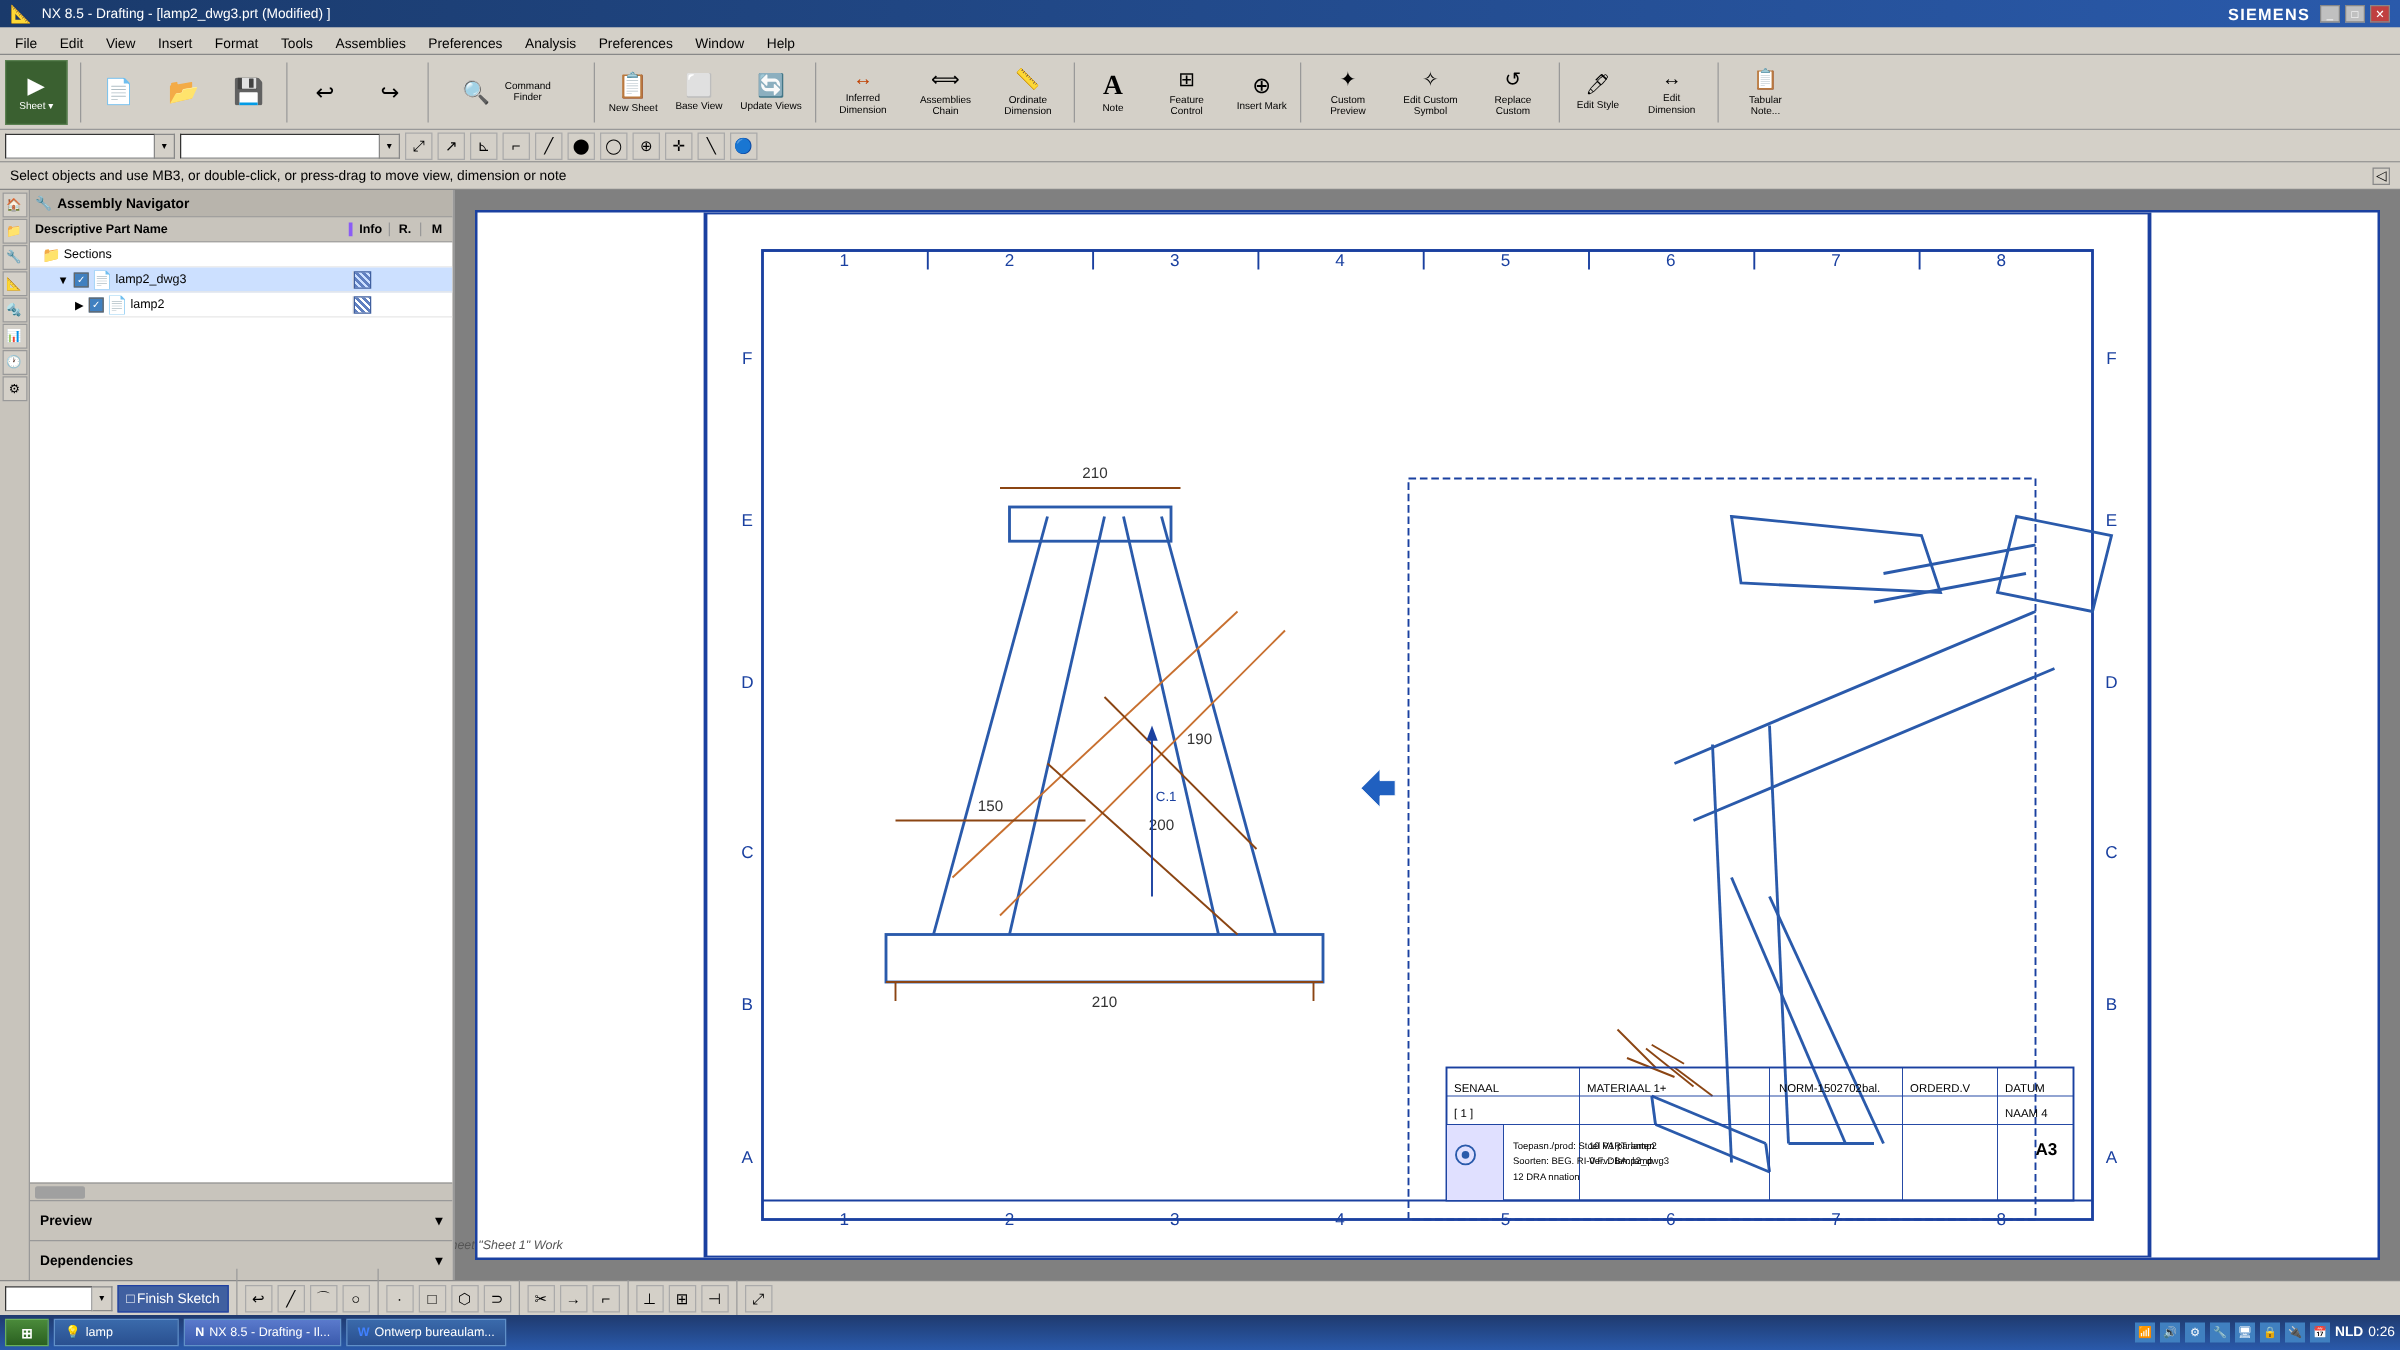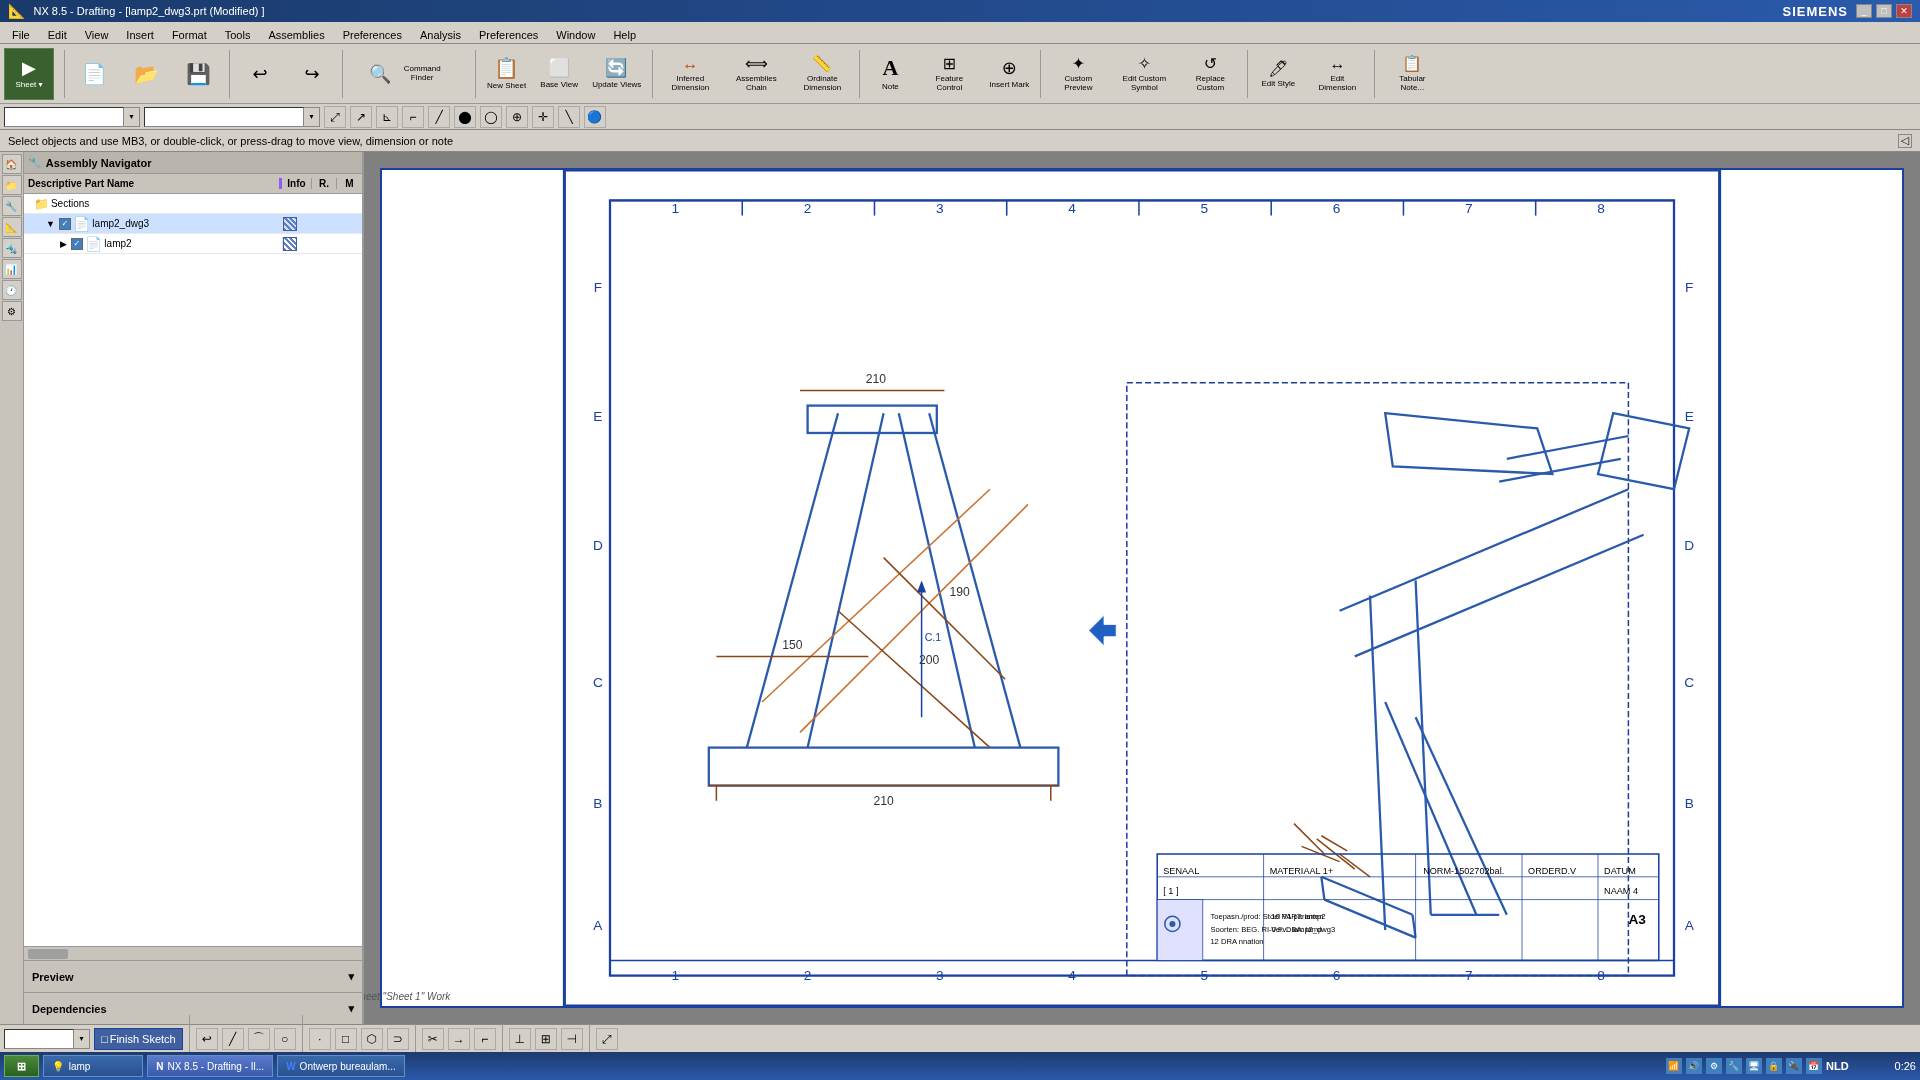--- a/index.html
+++ b/index.html
@@ -828,15 +828,15 @@
 
     <div class="sys-icon">📶</div>
     <div class="sys-icon">🔊</div>
     <div class="sys-icon">⚙</div>
     <div class="sys-icon">🔧</div>
     <div class="sys-icon">🖥</div>
     <div class="sys-icon">🔒</div>
     <div class="sys-icon">🔌</div>
     <div class="sys-icon">📅</div>
     <span style="font-weight:bold;font-size:11px;">NLD</span>
-    <span style="font-size:11px;margin-left:42px;">0:26</span>
+    <span style="font-size:11px;">0:26</span>
   </div>
 </div>
 
 </body></html>

